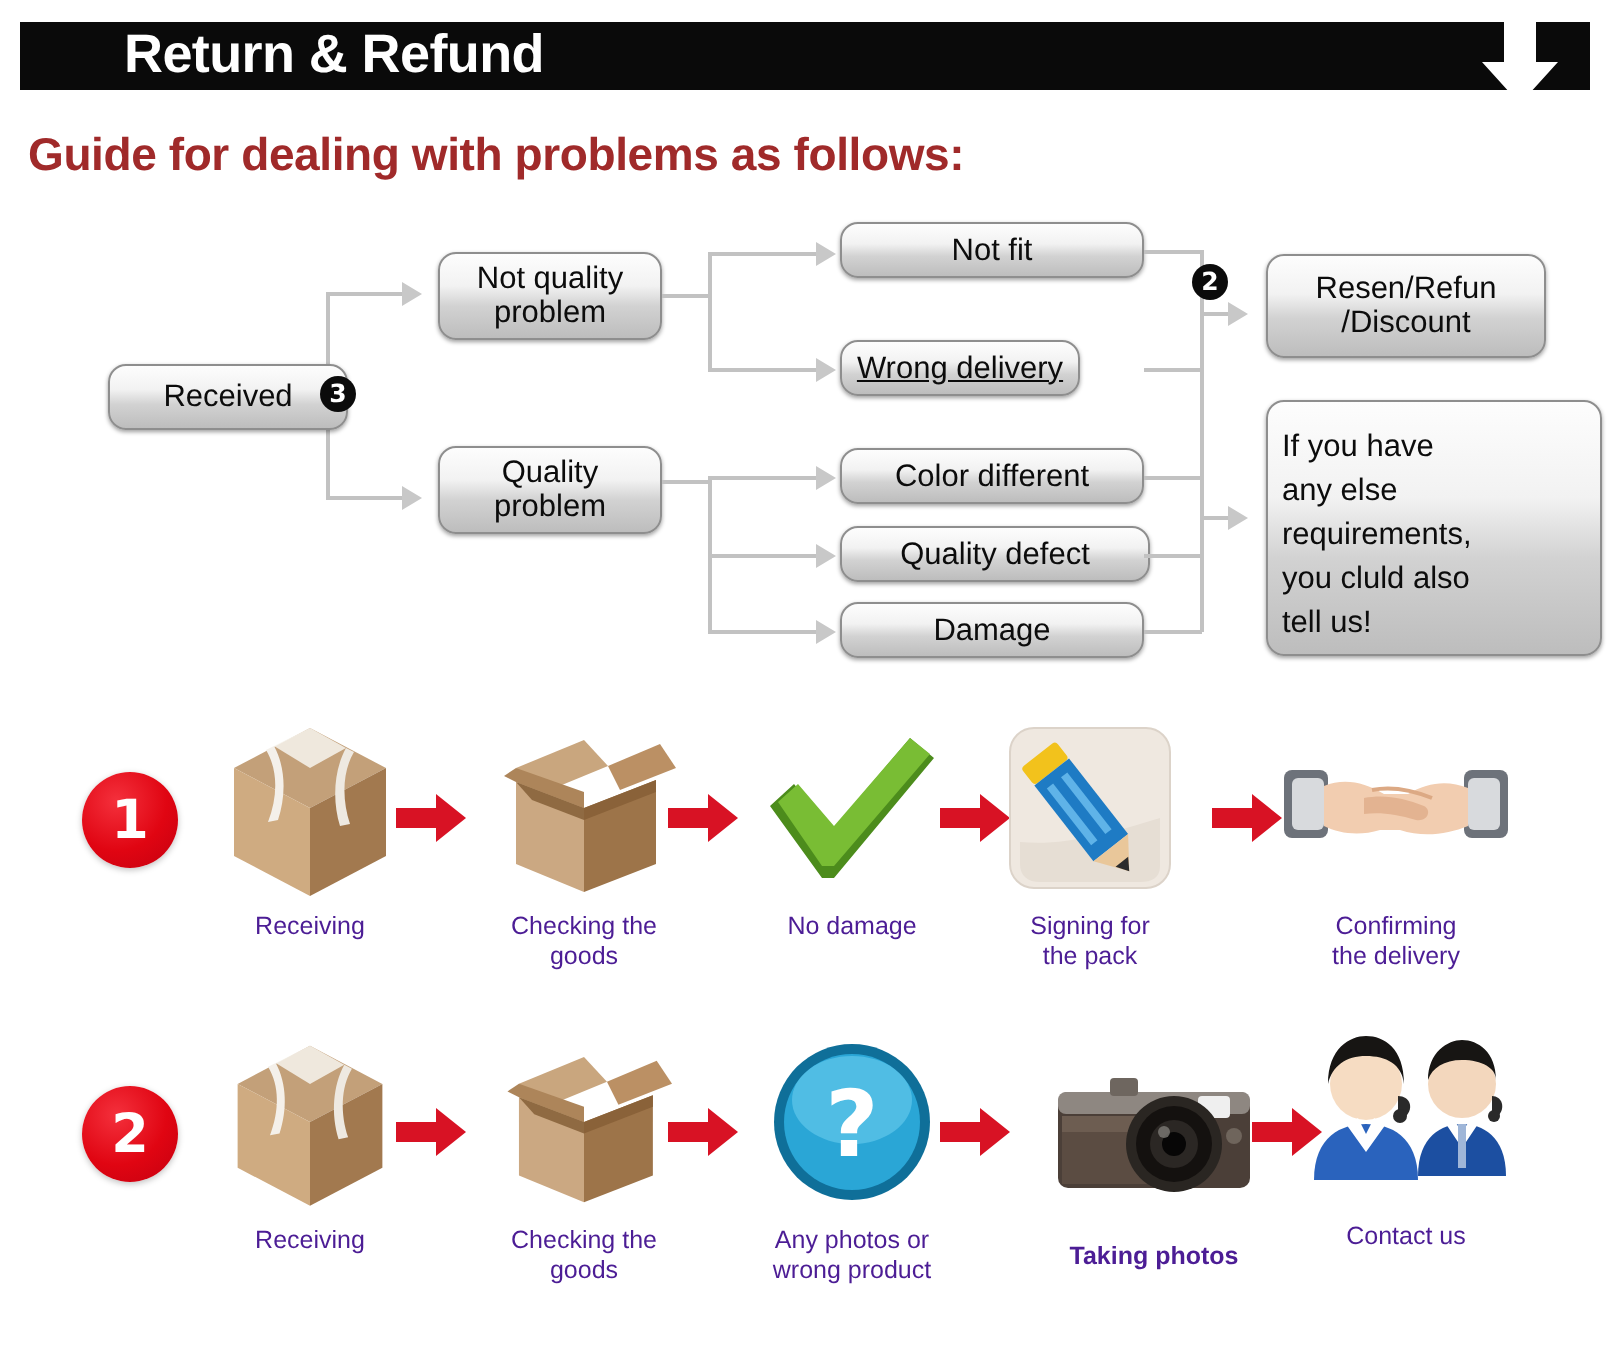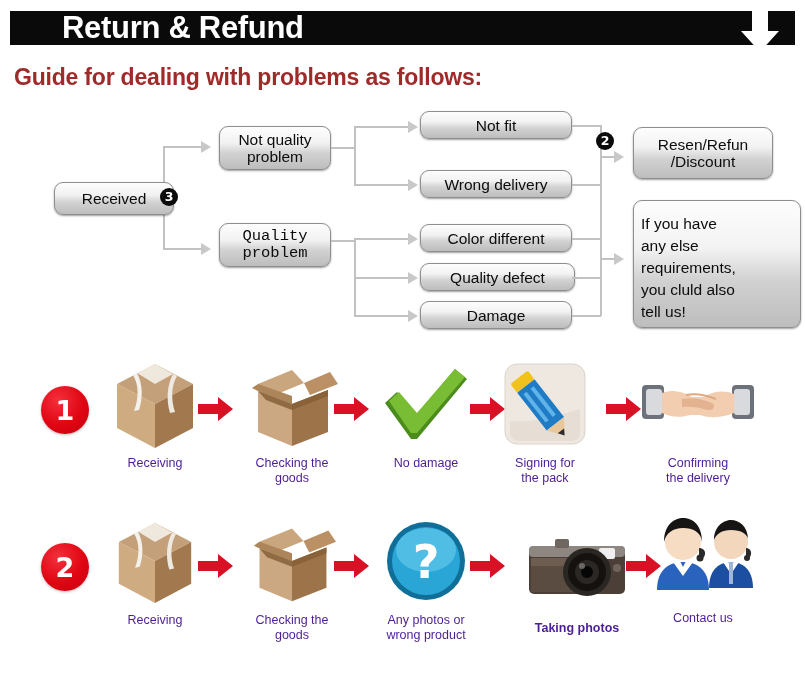--- a/index.html
+++ b/index.html
@@ -8,21 +8,21 @@
     font-family:"Liberation Sans", sans-serif;
     position:relative;overflow:hidden;
   }
   
   #header-bar{
     position:absolute;left:10px;top:11px;width:785px;height:34px;
     background:#0a0a0a;
   }
   #header-title{
     position:absolute;left:62px;top:11px;height:34px;line-height:33px;
-    color:#ffffff;font-size:31px;font-weight:bold;letter-spacing:-0.3px;
+    color:#ffffff;font-size:27px;font-weight:bold;letter-spacing:-0.3px;
   }
   #header-arrow{
     position:absolute;left:739px;top:7px;width:42px;height:46px;
   }
   #guide-title{
     position:absolute;left:14px;top:64px;
     color:#a02a2a;font-size:23px;font-weight:bold;letter-spacing:-0.2px;
   }
 
   
@@ -92,21 +92,21 @@
   <div class="badge-num" style="left:160px;top:88px;">
     <span>3</span>
   </div>
 
   <div class="fbox" style="left:219px;top:26px;width:112px;height:44px;">
     <span>
       Not quality<br>problem
     </span>
   </div>
 
-  <div class="fbox" style="left:219px;top:123px;width:112px;height:44px;font-family:Liberation Mono, monospace;">
+  <div class="fbox" style="left:219px;top:123px;width:112px;height:44px;">
     <span>
       Quality<br>problem
     </span>
   </div>
 
   <div class="conn h" style="left:331px;top:47px;width:24px;"></div>
   <div class="conn v" style="left:354px;top:26px;height:60px;"></div>
   <div class="conn h" style="left:354px;top:26px;width:56px;"></div>
   <div class="conn h" style="left:354px;top:84px;width:56px;"></div>
   <div class="ahead" style="left:408px;top:21px;"></div>
@@ -117,21 +117,21 @@
   <div class="conn h" style="left:354px;top:138px;width:56px;"></div>
   <div class="conn h" style="left:354px;top:177px;width:56px;"></div>
   <div class="conn h" style="left:354px;top:215px;width:56px;"></div>
   <div class="ahead" style="left:408px;top:133px;"></div>
   <div class="ahead" style="left:408px;top:172px;"></div>
   <div class="ahead" style="left:408px;top:210px;"></div>
 
   <div class="fbox" style="left:420px;top:11px;width:152px;height:28px;">
     <span>Not fit</span>
   </div>
-  <div class="fbox" style="left:420px;top:70px;width:152px;height:28px;">
+  <div class="fbox" style="left:420px;top:70px;width:120px;height:28px;text-decoration:underline;">
     <span>Wrong delivery</span>
   </div>
   <div class="fbox" style="left:420px;top:124px;width:152px;height:28px;">
     <span>Color different</span>
   </div>
   <div class="fbox" style="left:420px;top:163px;width:155px;height:28px;">
     <span>Quality defect</span>
   </div>
   <div class="fbox" style="left:420px;top:201px;width:152px;height:28px;">
     <span>Damage</span>

